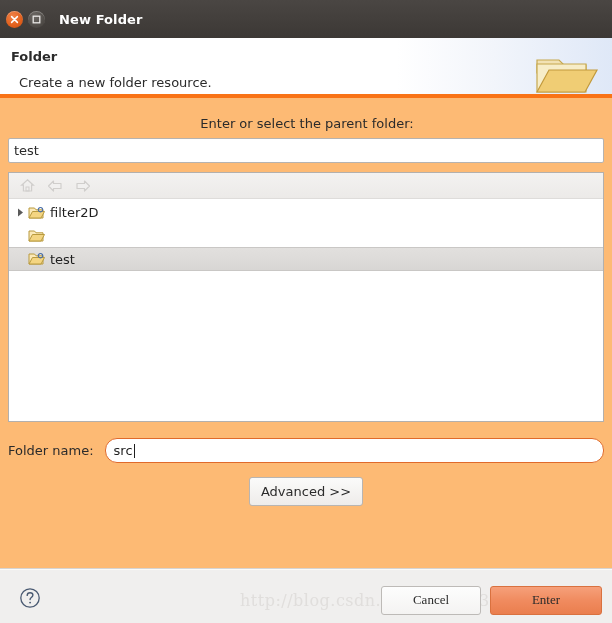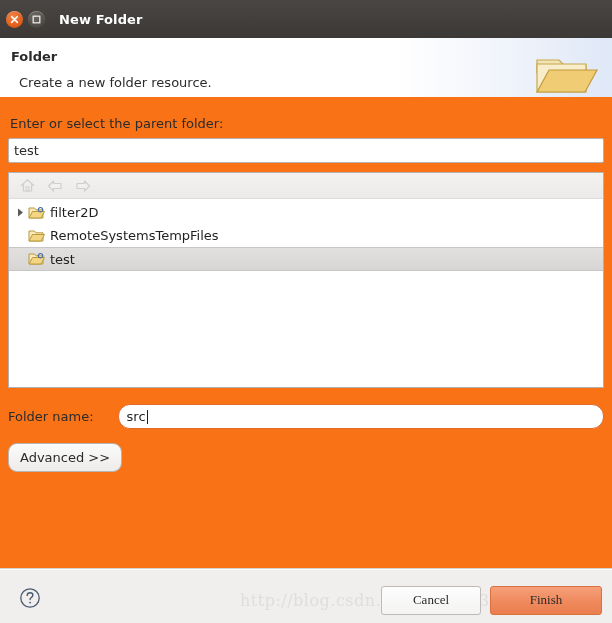--- a/index.html
+++ b/index.html
@@ -49,21 +49,21 @@
     margin-left: 9px;
     letter-spacing: 0.1px;
   }
 
   
   .banner {
     height: 60px;
     background: #ffffff;
     position: relative;
     box-sizing: border-box;
-    border-bottom: 1px solid #f97316;
+    border-bottom: 4px solid #f97316;
     overflow: hidden;
   }
   .banner::after {
     content: "";
     position: absolute;
     right: 0; top: 0; bottom: 0;
     width: 215px;
     background: linear-gradient(to right, #ffffff 0%, #f2f5fb 45%, #dfe8f7 100%);
   }
   .banner-text {
@@ -89,22 +89,23 @@
     right: 11px;
     top: 12px;
     z-index: 3;
   }
 
   
   .content {
     position: relative;
     height: 470px;
     box-sizing: border-box;
-    background: #f97316;
+    background: #fdba74;
     padding: 0 8px;
+    text-align: center;
   }
   .field-label {
     font-size: 13px;
     color: #2b2b2b;
     padding: 18px 0 7px 2px;
   }
   .text-input {
     height: 25px;
     box-sizing: border-box;
     background: #ffffff;
@@ -114,21 +115,21 @@
     color: #2b2b2b;
     display: flex;
     align-items: center;
     padding: 0 5px;
     width: 100%;
   }
 
   
   .tree-panel {
     margin-top: 9px;
-    height: 216px;
+    height: 250px;
     box-sizing: border-box;
     border: 1px solid #b3b0ad;
     background: #ffffff;
     display: flex;
     flex-direction: column;
     overflow: hidden;
   }
   .tree-toolbar {
     height: 25px;
     background: linear-gradient(to bottom, #f3f2f1 0%, #eceae8 100%);
@@ -187,21 +188,21 @@
 
   
   .foldername-row {
     display: flex;
     align-items: center;
     margin-top: 16px;
   }
   .foldername-row .lbl {
     font-size: 13px;
     color: #2b2b2b;
-    margin-right: 24px;
+    margin-right: 11px;
     white-space: nowrap;
   }
   .input-focused {
     flex: 1 1 auto;
     height: 25px;
     box-sizing: border-box;
     background: #ffffff;
     border: 1px solid #e06a2b;
     border-radius: 12px;
     font-size: 13px;
@@ -219,21 +220,21 @@
   }
   .advanced-btn {
     margin-top: 14px;
     display: inline-flex;
     align-items: center;
     justify-content: center;
     height: 27px;
     padding: 0 11px;
     background: linear-gradient(to bottom, #fbfbfa 0%, #eeecea 100%);
     border: 1px solid #b8b5b2;
-    border-radius: 9px;
+    border-radius: 3px;
     font-size: 13px;
     color: #2b2b2b;
   }
 
   
   .sep {
     height: 1px;
     background: #d6d4d2;
     border-bottom: 1px solid #fbfbfa;
   }
@@ -369,21 +370,20 @@
 
 
       <div class="tree-row">
         <span class="twisty"></span>
         <span class="tree-icon">
           <svg width="17" height="14" viewBox="0 0 17 14" aria-hidden="true">
             <path d="M1 2 h5.5 l1.5 1.8 h7 v8.2 H1 Z" fill="#fbe9b8" stroke="#b99a3e" stroke-width="1"></path>
             <path d="M1 12 L4.5 5.5 H16.5 L13 12 Z" fill="#f4d582" stroke="#b99a3e" stroke-width="1"></path>
           </svg>
         </span>
-        <span class="tree-label">RemoteSystemsTempFiles</span>
       </div>
 
       <div class="tree-row selected">
         <span class="twisty"></span>
         <span class="tree-icon">
           <svg width="17" height="14" viewBox="0 0 17 14" aria-hidden="true">
             <path d="M1 2 h5.5 l1.5 1.8 h7 v8.2 H1 Z" fill="#fbe9b8" stroke="#b99a3e" stroke-width="1"></path>
             <path d="M1 12 L4.5 5.5 H16.5 L13 12 Z" fill="#f4d582" stroke="#b99a3e" stroke-width="1"></path>
             <path d="M12.5 1.5 a2.2 2.2 0 1 1 -0.01 0" fill="none" stroke="#4a6fa8" stroke-width="1.2"></path>
           </svg>
@@ -416,15 +416,15 @@
       <circle cx="11" cy="11" r="9.2" fill="none" stroke="#4a5a72" stroke-width="1.3"></circle>
       <path d="M8.2 8.4 c0-1.7 1.3-2.7 2.9-2.7 c1.7 0 2.8 1 2.8 2.4 c0 1.3-0.8 1.9-1.8 2.6 c-0.8 0.6-1 1-1 1.9" fill="none" stroke="#4a5a72" stroke-width="1.4" stroke-linecap="round"></path>
       <circle cx="11.1" cy="15.6" r="0.95" fill="#4a5a72"></circle>
     </svg>
   </span>
 
   <span class="watermark">http://blog.csdn.net/weixin_36840947</span>
 
   <span class="footer-buttons">
     <span class="btn btn-cancel">Cancel</span>
-    <span class="btn btn-finish">Finish</span>
+    <span class="btn btn-finish">Enter</span>
   </span>
 </div>
 
 </body></html>

